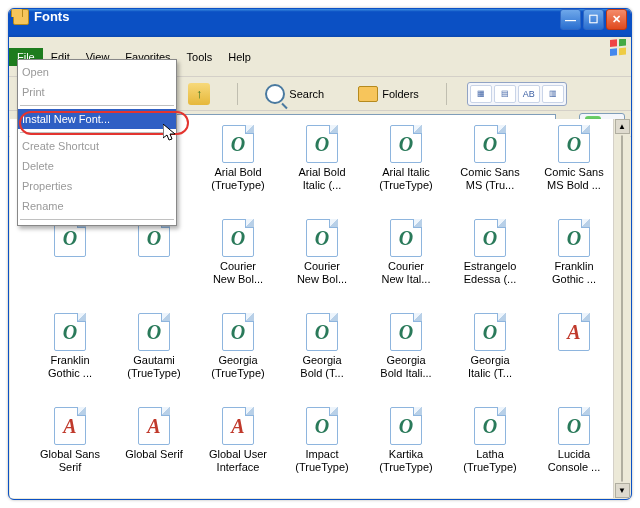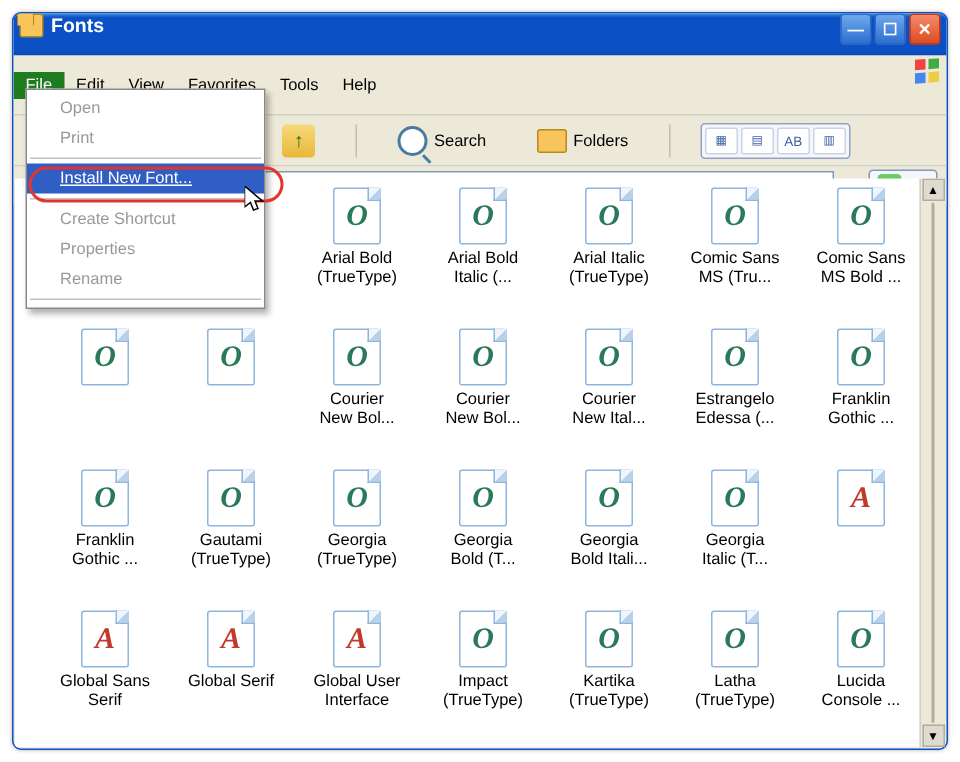--- a/index.html
+++ b/index.html
@@ -214,25 +214,25 @@
     position:absolute;
     left: 8px; top: 50px;
     width: 160px;
     background:#fff;
     border:1px solid #888;
     box-shadow: 2px 3px 4px rgba(0,0,0,0.3);
     z-index: 50;
     padding: 2px 0;
   }
   .ditem{
-    padding: 4px 22px;
+    padding: 4px 4px;
     color: #999;
     cursor: default;
   }
-  .ditem.en{color:#000;cursor:pointer;text-decoration:underline;}
+  .ditem.en{color:#000;cursor:pointer;}
   .ditem.hl{
     background:#2f5fc4;color:#fff;
   }
   .dsep{height:1px;background:#c0c0c0;margin:3px 2px;}
   .redcircle{
     position:absolute;
     left: 10px; top: 102px;
     width: 170px; height: 24px;
     border:2px solid #e3342f;
     border-radius: 12px;
@@ -437,20 +437,21 @@
     </div>
   </div>
 
   <div class="dropdown" id="fileMenu">
       <div class="ditem">Open</div>
       <div class="ditem">Print</div>
       <div class="dsep"></div>
       <div class="ditem en hl">Install New Font...</div>
       <div class="dsep"></div>
       <div class="ditem">Create Shortcut</div>
+      <div class="ditem">Delete</div>
       <div class="ditem">Properties</div>
       <div class="ditem">Rename</div>
       <div class="dsep"></div>
     </div>
 
   <div class="redcircle"></div>
   <svg class="cursor" width="16" height="20" viewBox="0 0 16 20">
     <path d="M0,0 L0,14 L4,11 L6,16 L9,15 L7,10 L12,10 Z" fill="#fff" stroke="#000" stroke-width="1"></path>
   </svg>
 </div>

